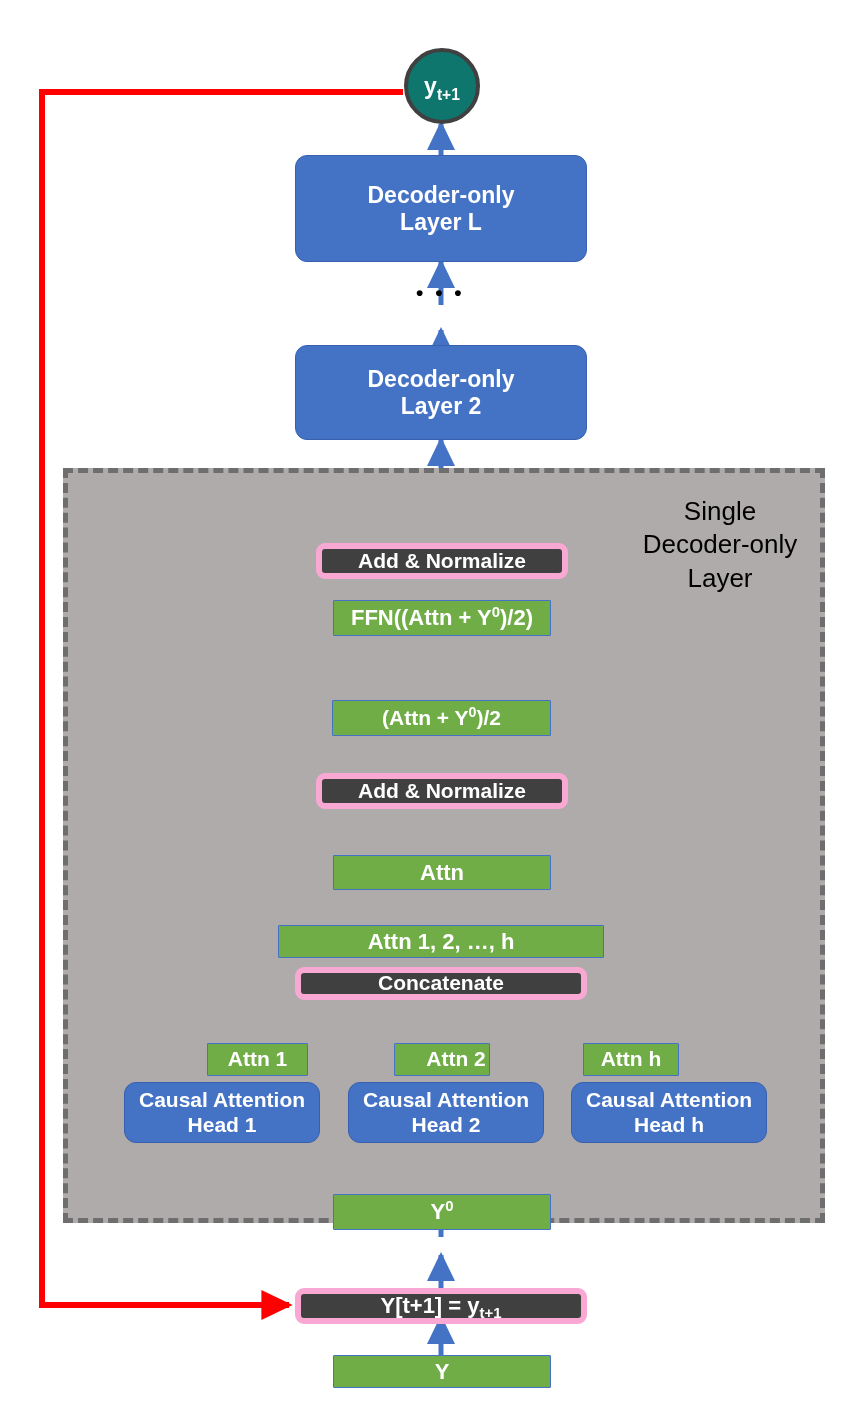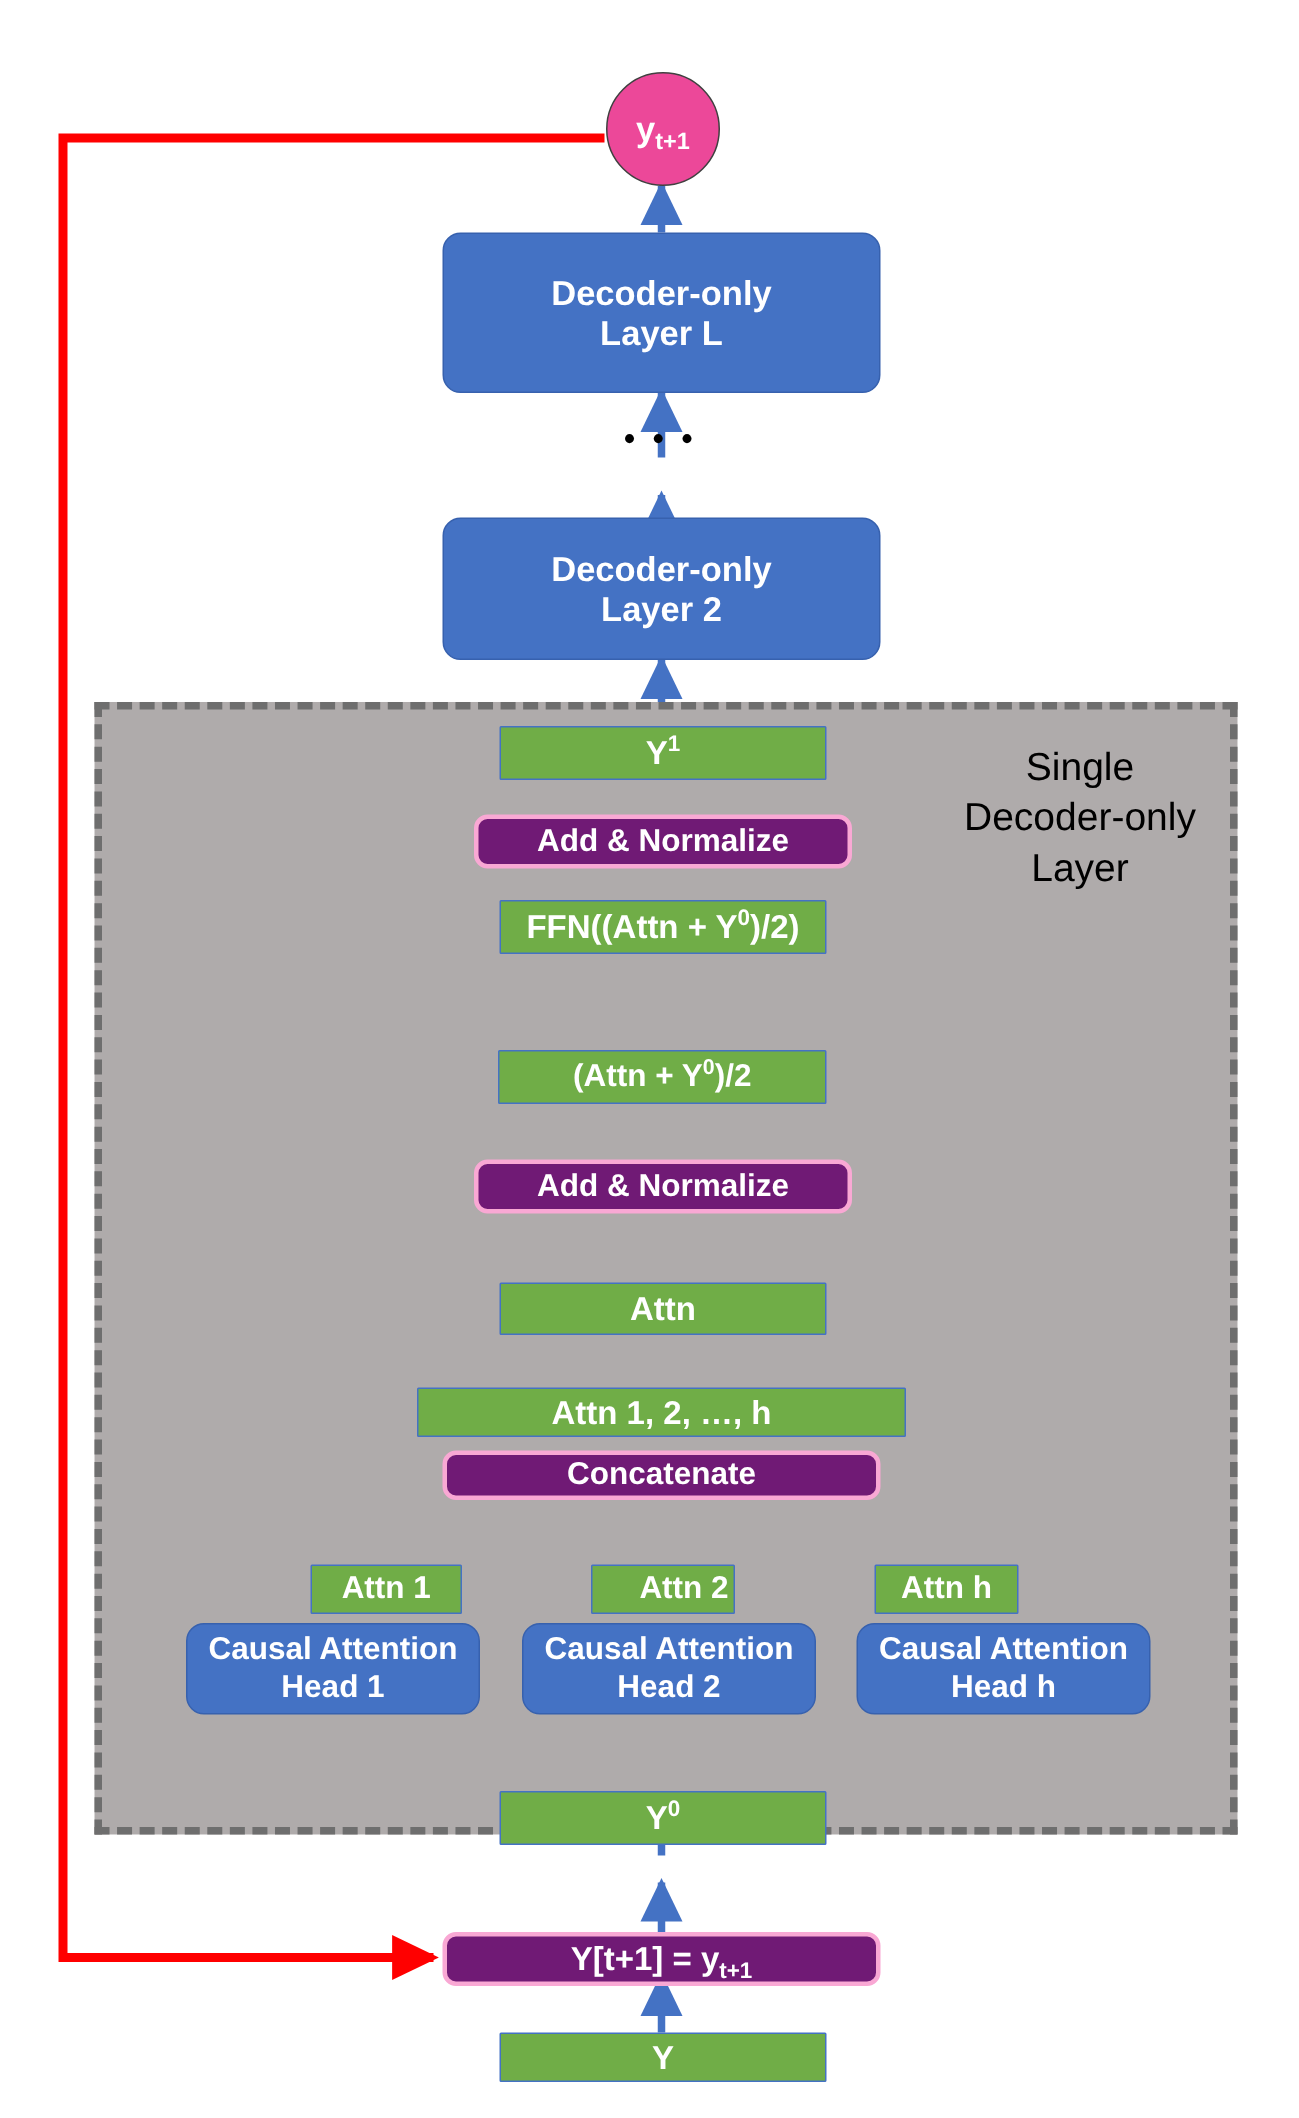--- a/index.html
+++ b/index.html
@@ -42,27 +42,27 @@
     background: #4472C4;
     border: 1px solid #3761ae;
     border-radius: 12px;
   }
   .green {
     background: #70AD47;
     border: 1px solid #4472C4;
     border-radius: 1px;
   }
   .gray {
-    background: #701a75;
-    border: 3px solid #f9a8d4;
+    background: #404040;
+    border: 6px solid #f9a8d4;
     border-radius: 9px;
   }
   .red-circle {
-    background: #ec4899;
-    border: 1px solid #404040;
+    background: #0f766e;
+    border: 4px solid #404040;
     border-radius: 50%;
     z-index: 6;
   }
   .group-box {
     position: absolute;
     box-sizing: border-box;
     background: #AFABAB;
     border: 5px dashed #6E6E6E;
     z-index: 1;
   }
@@ -171,23 +171,20 @@
   </div>
 
   <div class="node blue" style="left:295px; top:155px; width:292px; height:107px; font-size:23px;">Decoder-only
 Layer L</div>
 
   <div class="ellipsis-dots" style="left:416px; top:281px; font-size:21px;">• • •</div>
 
   <div class="node blue" style="left:295px; top:345px; width:292px; height:95px; font-size:23px;">Decoder-only
 Layer 2</div>
 
-  <div class="node green" style="left:333px; top:484px; width:218px; height:36px; font-size:22px;">
-    <span><span>Y</span><sup>1</sup></span>
-  </div>
 
   <div class="node gray" style="left:316px; top:543px; width:252px; height:36px; font-size:21px;">Add &amp; Normalize</div>
 
   <div class="node green" style="left:333px; top:600px; width:218px; height:36px; font-size:22px;">
     <span><span>FFN((Attn + Y</span><sup>0</sup><span>)/2)</span></span>
   </div>
 
 
   <div class="node green" style="left:332px; top:700px; width:219px; height:36px; font-size:21px;">
     <span><span>(Attn + Y</span><sup>0</sup><span>)/2</span></span>

